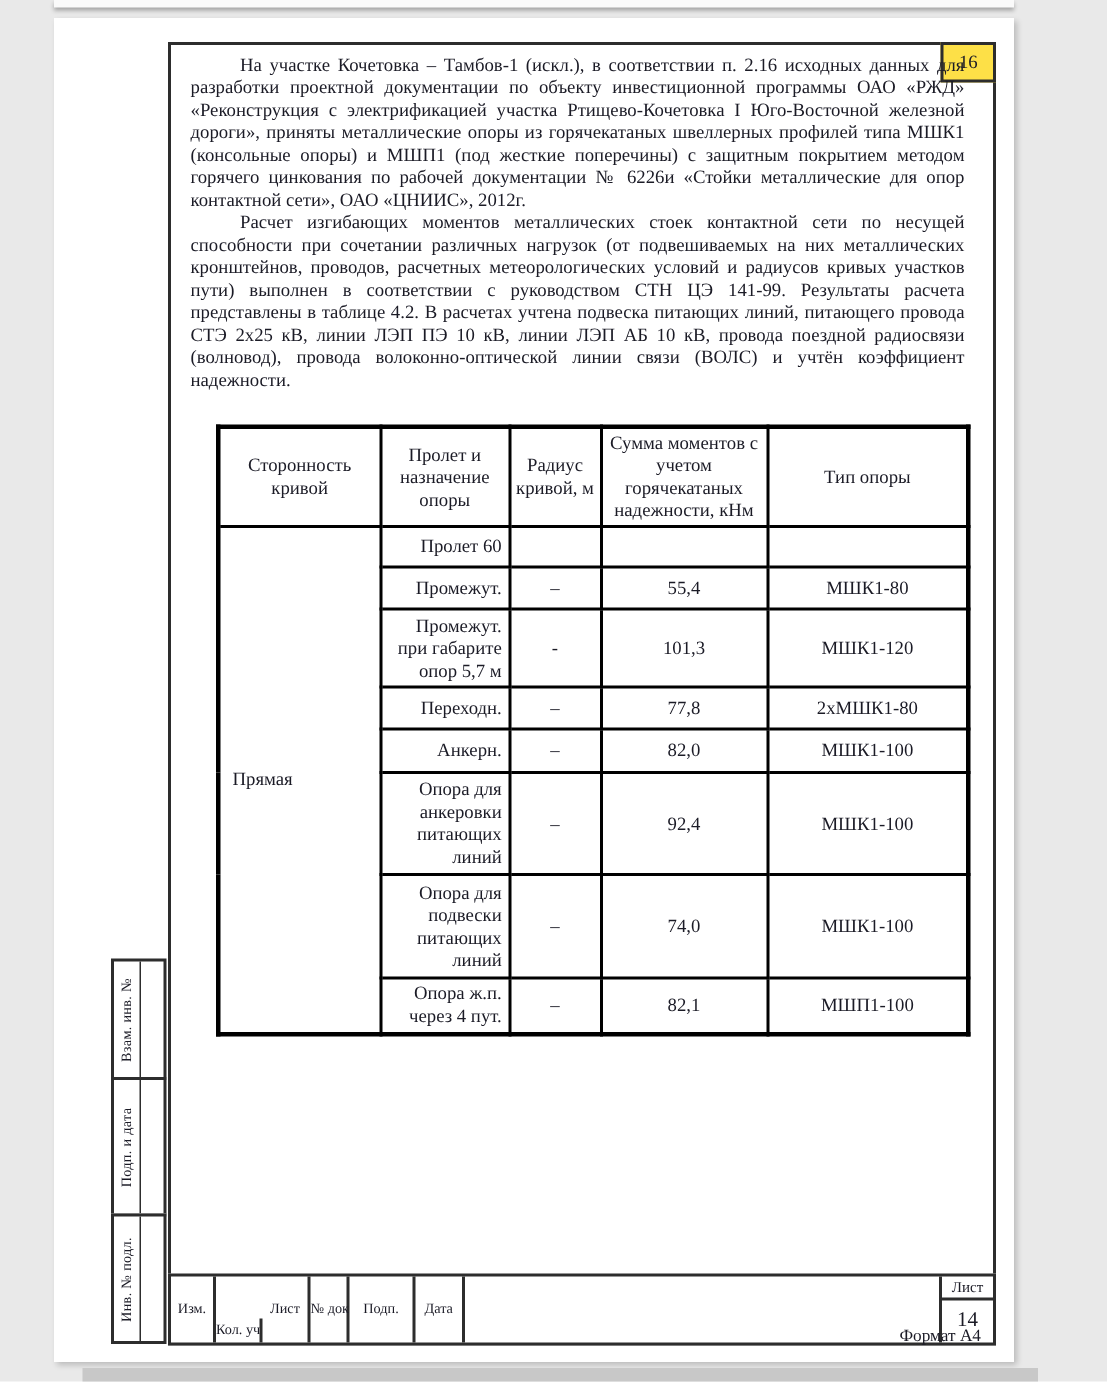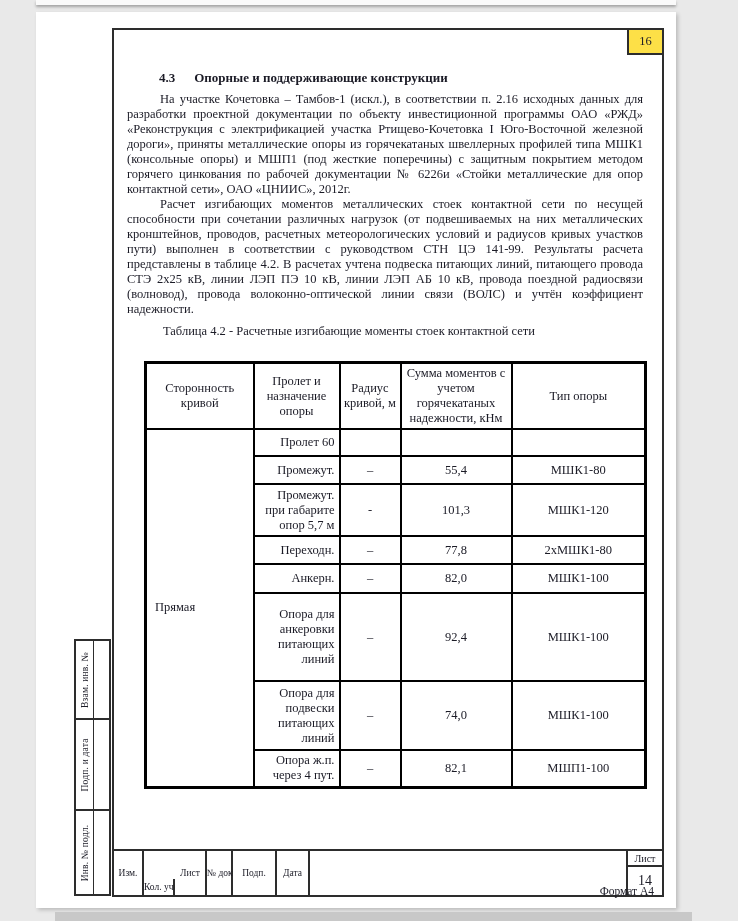--- a/index.html
+++ b/index.html
@@ -96,28 +96,24 @@
 <div class="page">
 
   <div class="frame">
 
     <div class="page-num-box">
       <span>16</span>
     </div>
 
     <div class="content">
 
-      <div class="heading">
-        <span class="h-num">4.3</span><span>Опорные и поддерживающие конструкции</span>
-      </div>
 
       <p class="body-text">На участке Кочетовка – Тамбов-1 (искл.), в соответствии п. 2.16  исходных данных для разработки проектной документации по объекту инвестиционной программы ОАО «РЖД» «Реконструкция с электрификацией участка Ртищево-Кочетовка I Юго-Восточной железной дороги», приняты металлические опоры из горячекатаных швеллерных профилей типа МШК1 (консольные опоры) и МШП1 (под жесткие поперечины) с защитным покрытием методом горячего цинкования по рабочей документации № 6226и «Стойки металлические для опор контактной сети», ОАО «ЦНИИС», 2012г.</p>
       <p class="body-text">Расчет изгибающих моментов металлических стоек контактной сети по несущей способности при сочетании различных нагрузок (от подвешиваемых на них металлических кронштейнов, проводов, расчетных метеорологических условий и радиусов кривых участков пути) выполнен в соответствии с руководством СТН ЦЭ 141-99. Результаты расчета  представлены в таблице 4.2. В расчетах учтена подвеска  питающих линий, питающего провода СТЭ 2х25 кВ, линии ЛЭП ПЭ 10 кВ, линии ЛЭП АБ 10 кВ, провода поездной радиосвязи (волновод), провода волоконно-оптической линии связи (ВОЛС) и учтён коэффициент надежности.</p>
 
-      <div class="caption">Таблица 4.2 - Расчетные изгибающие моменты стоек контактной сети</div>
 
       <table class="data">
         <colgroup>
           <col style="width:108px">
             <col style="width:86px">
             <col style="width:61px">
             <col style="width:111px">
             <col style="width:134px">
         </colgroup>
         <thead>
@@ -154,21 +150,21 @@
             <td class="c-center">–</td>
             <td class="c-center">77,8</td>
             <td class="c-center">2хМШК1-80</td>
           </tr>
           <tr style="height:29px">
             <td class="c-left">Анкерн.</td>
             <td class="c-center">–</td>
             <td class="c-center">82,0</td>
             <td class="c-center">МШК1-100</td>
           </tr>
-          <tr style="height:88px">
+          <tr style="height:68px">
             <td class="c-left">Опора для анкеровки питающих линий</td>
             <td class="c-center">–</td>
             <td class="c-center">92,4</td>
             <td class="c-center">МШК1-100</td>
           </tr>
           <tr style="height:69px">
             <td class="c-left">Опора для подвески питающих линий</td>
             <td class="c-center">–</td>
             <td class="c-center">74,0</td>
             <td class="c-center">МШК1-100</td>

